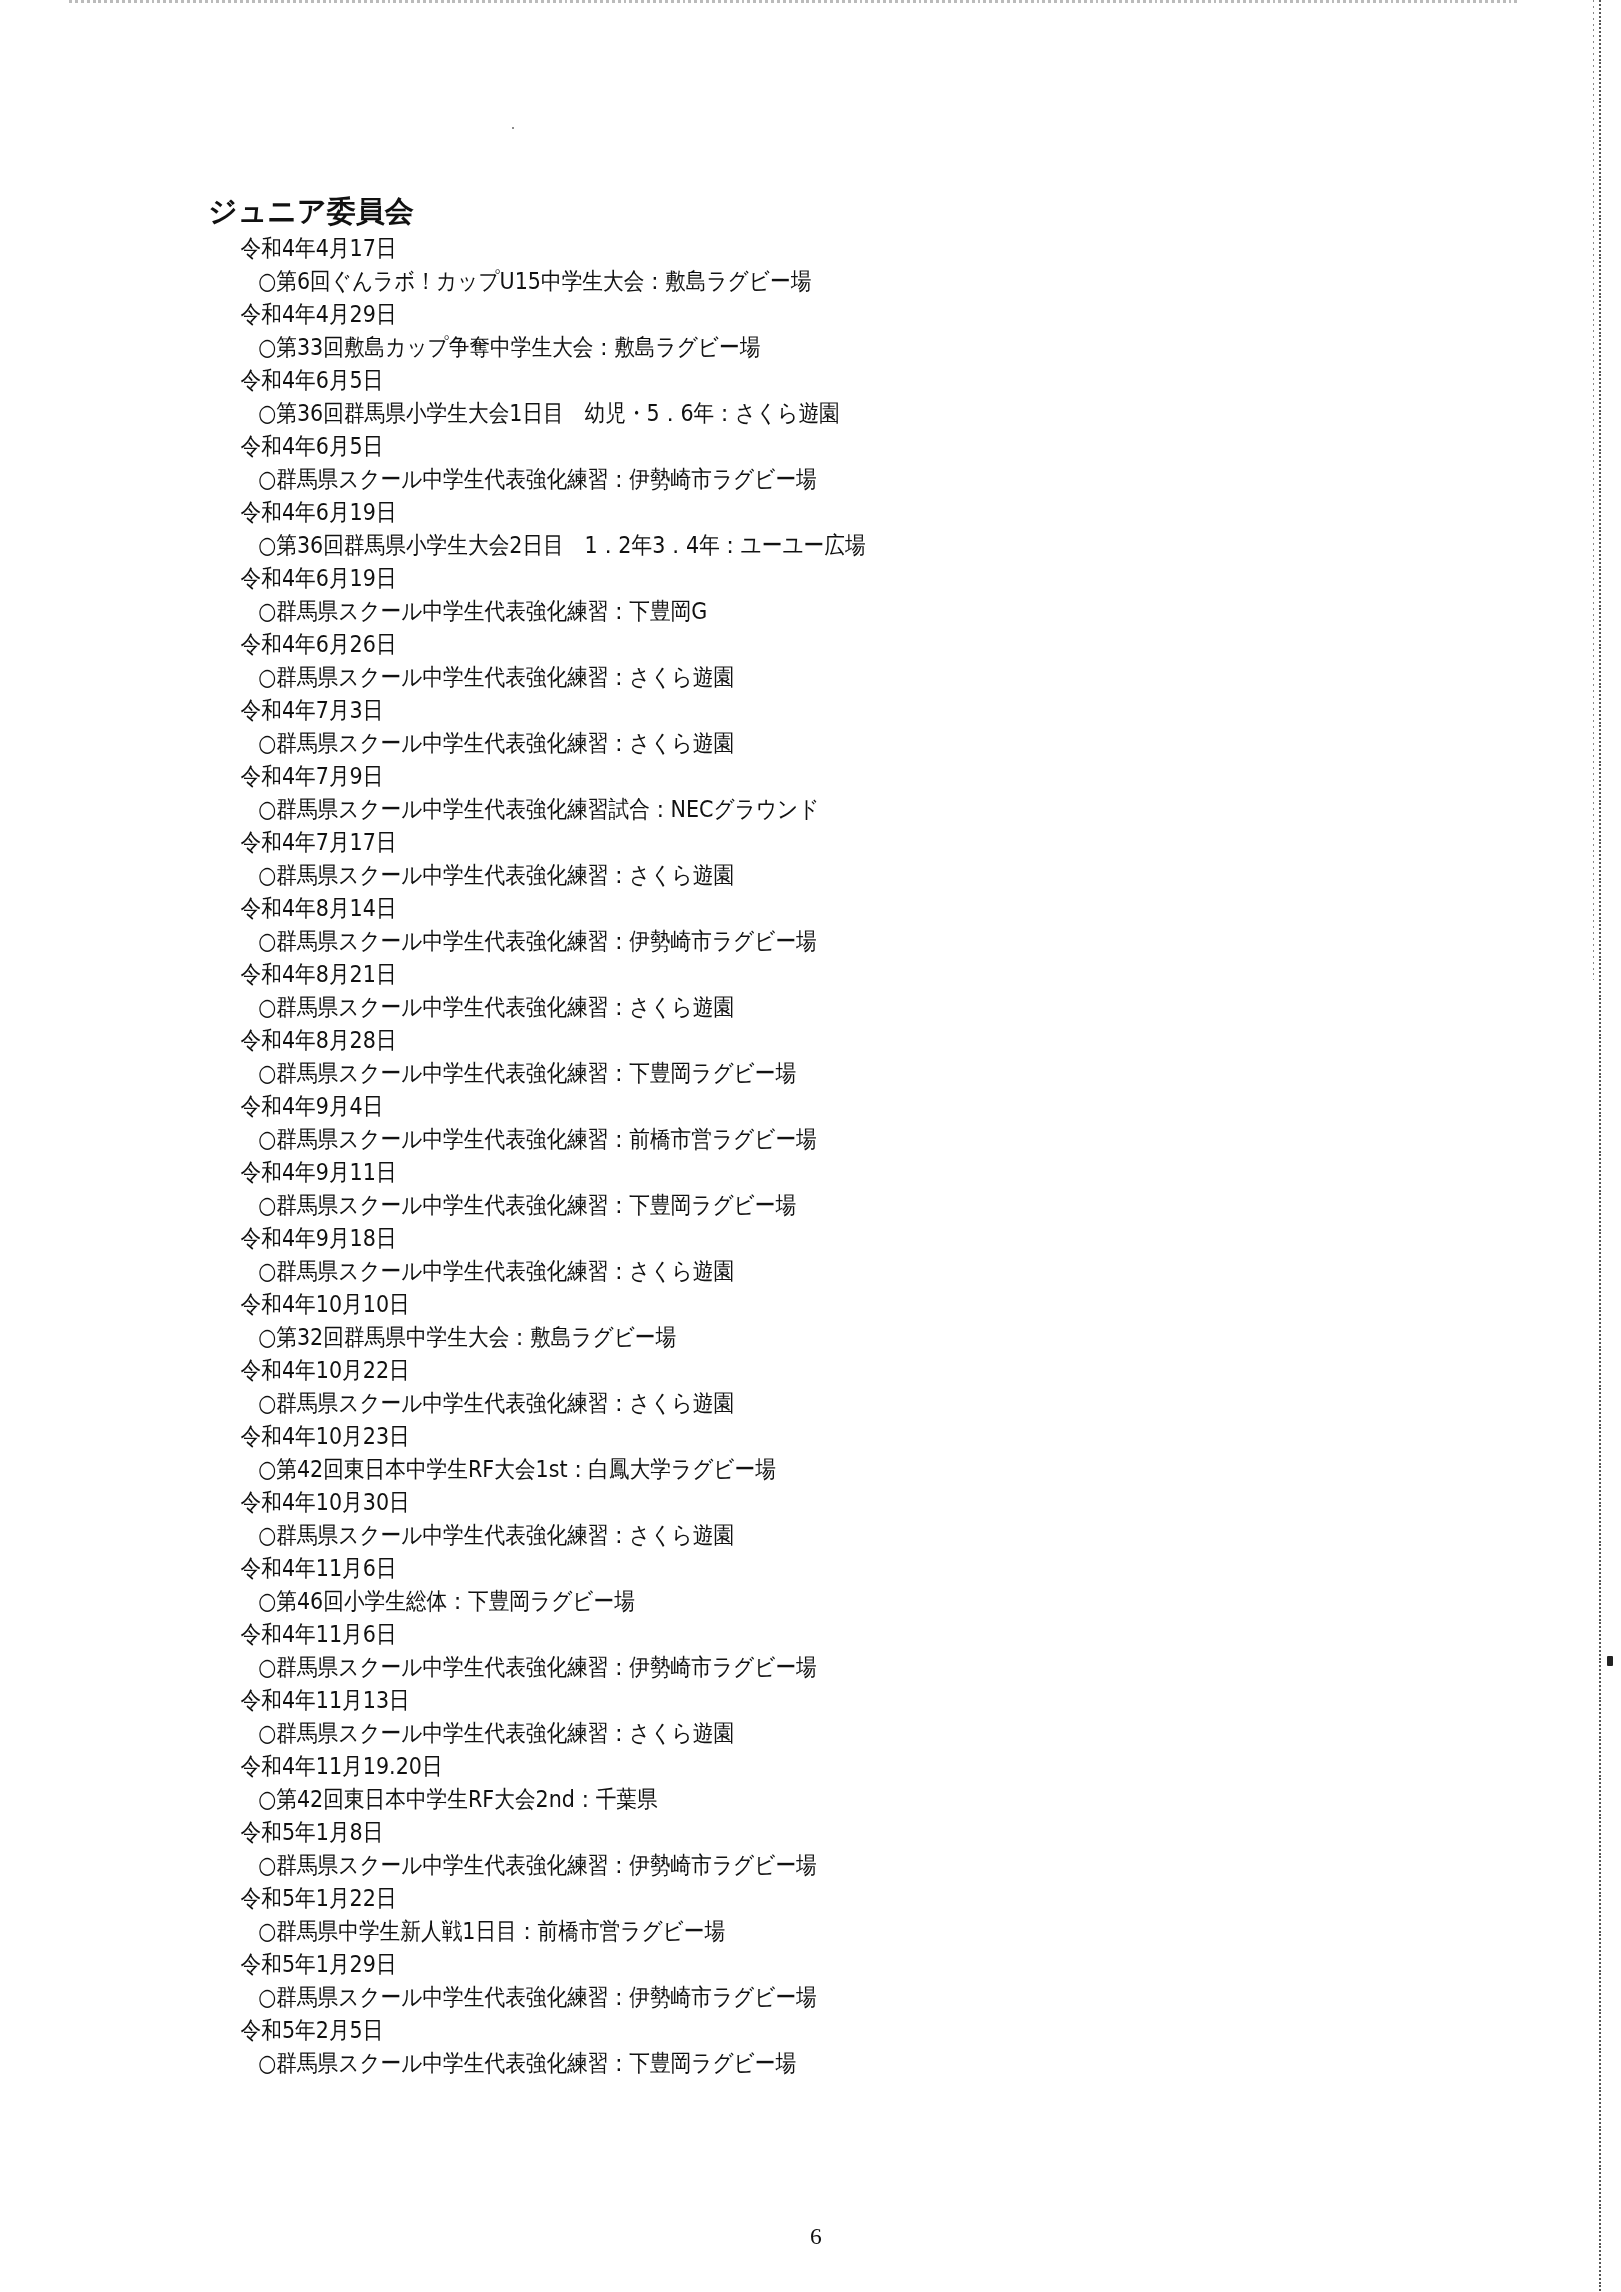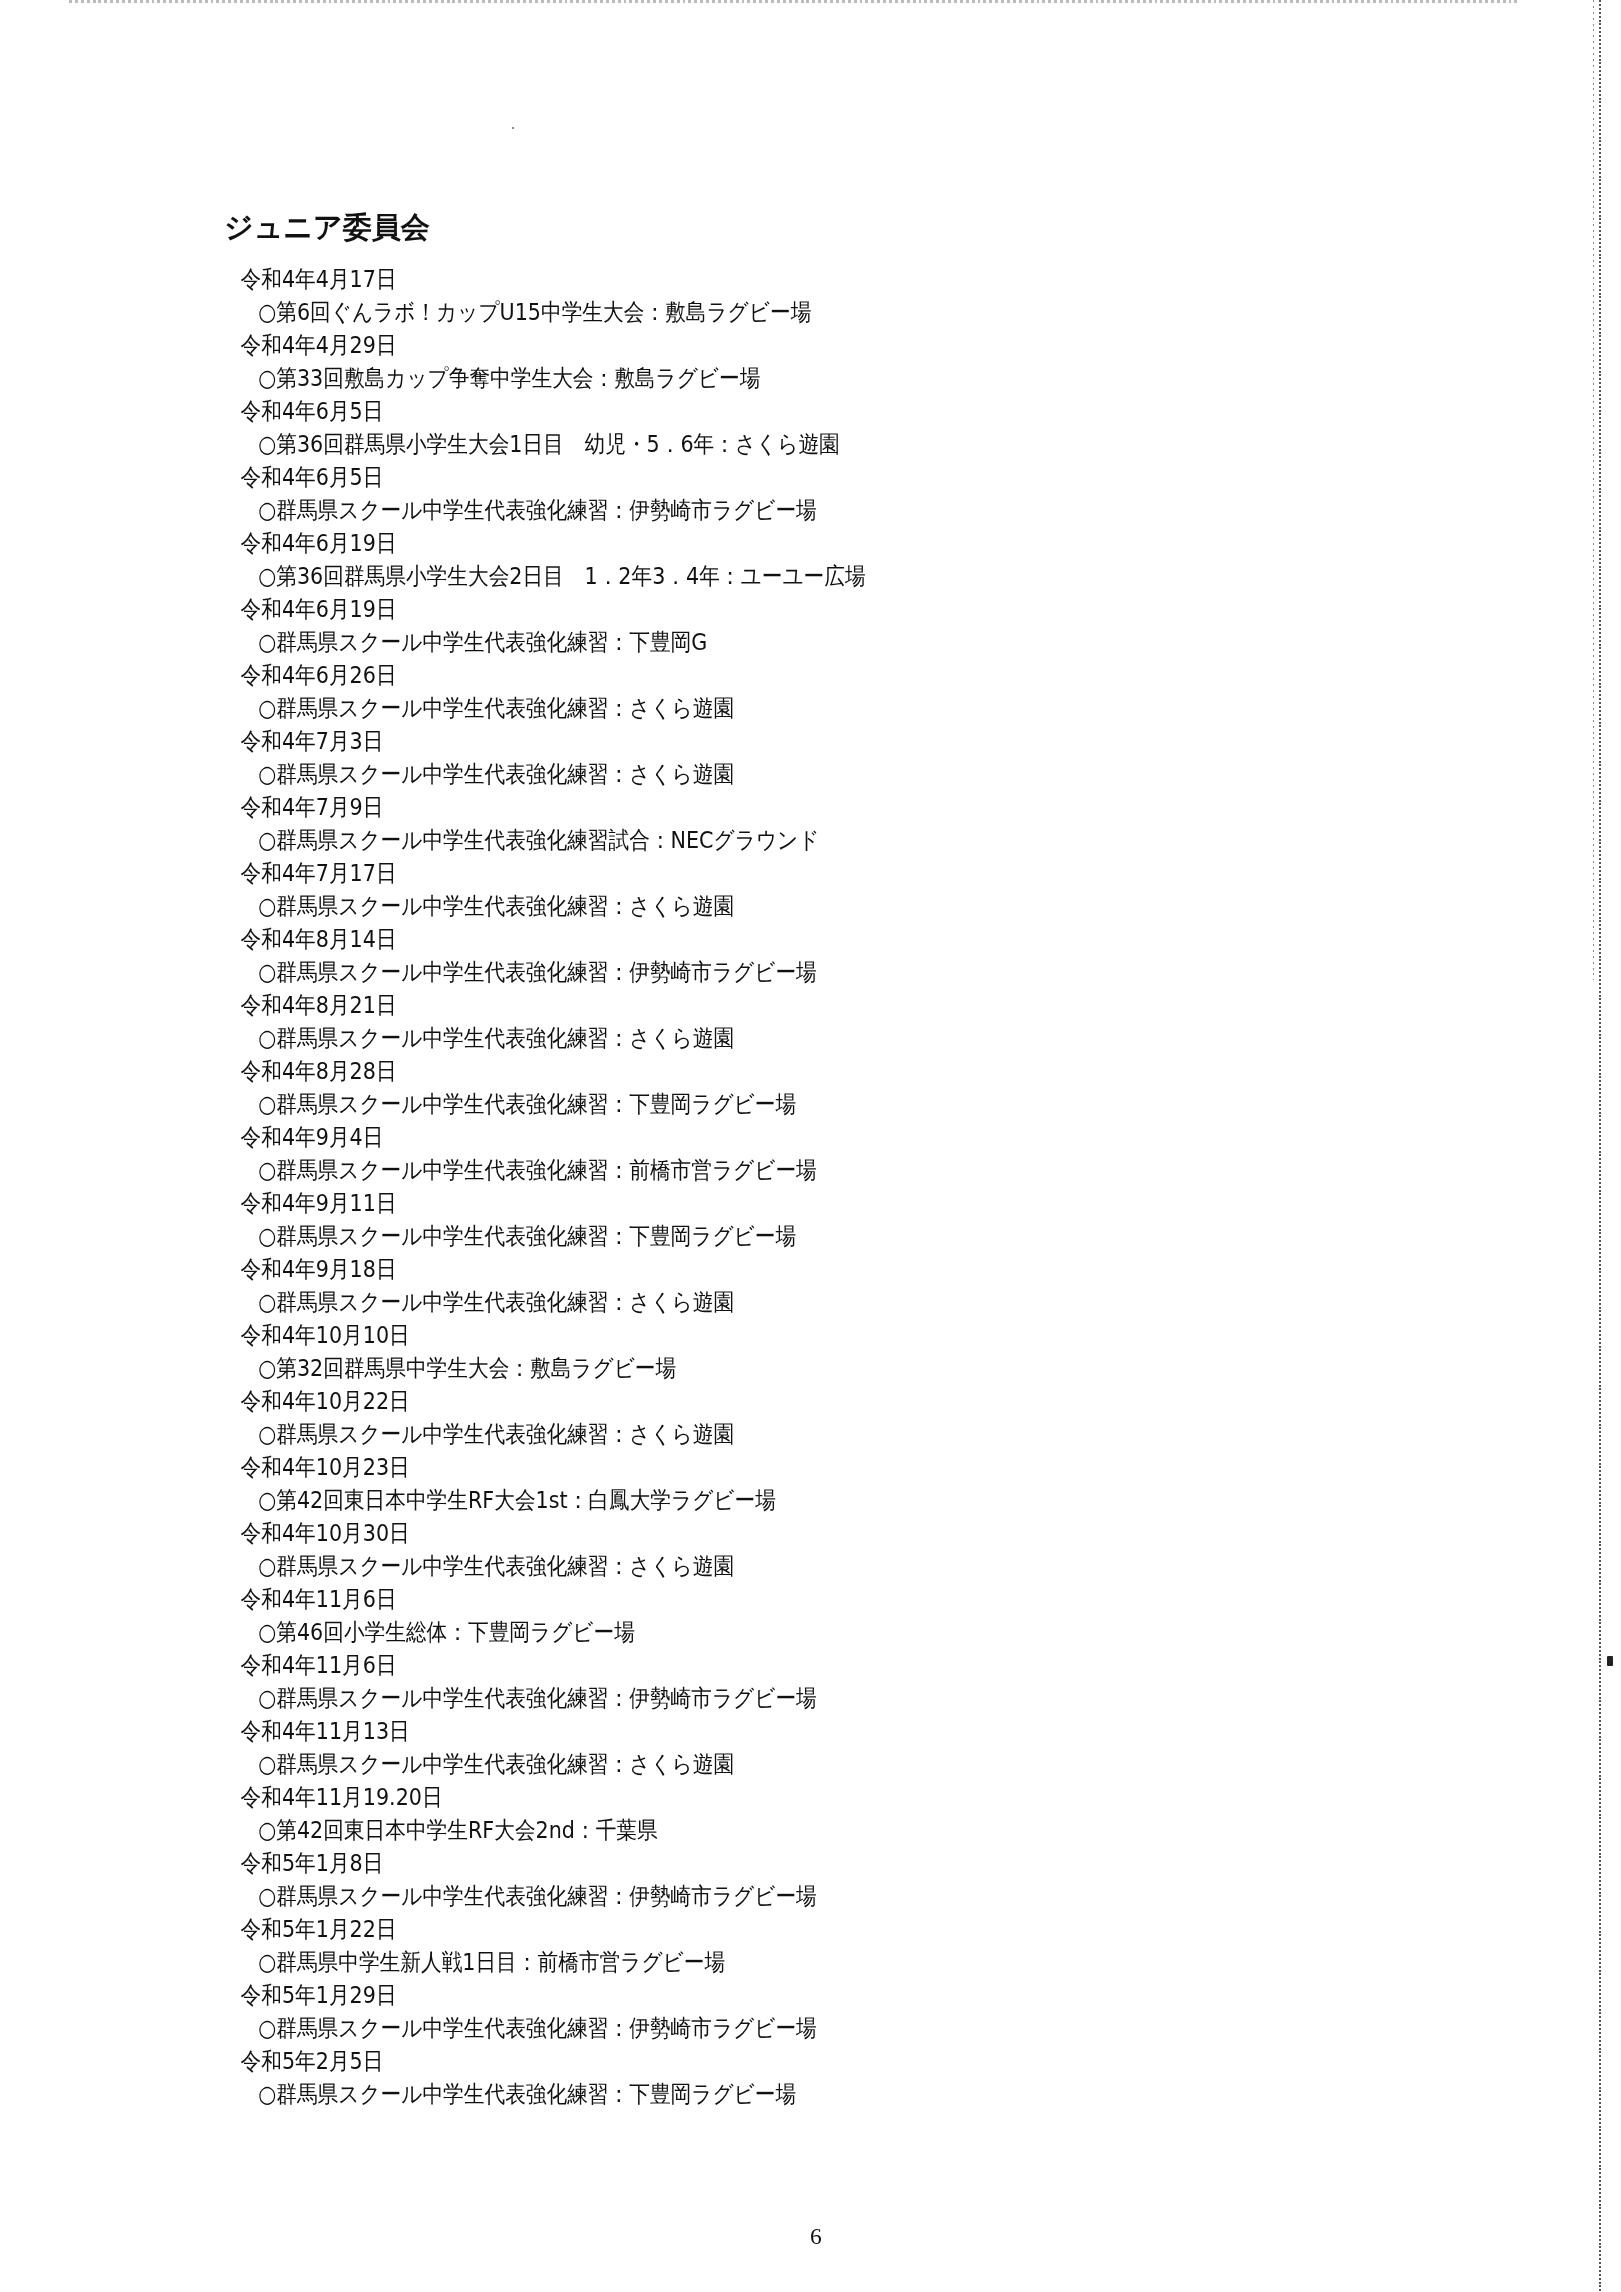--- a/index.html
+++ b/index.html
@@ -6,22 +6,22 @@
     body { width: 1621px; height: 2293px; position: relative; overflow: hidden;
            font-family: "DejaVu Sans", "Liberation Sans", sans-serif; color: #111; }
     .scan-top { position: absolute; left: 69px; top: 0; width: 1451px; height: 2.9px;
                 background: repeating-linear-gradient(90deg, #bbb 0 2.9px, #fff 2.9px 5.9px); }
     .scan-right { position: absolute; top: 0; right: 19.6px; width: 2px; height: 2293px;
                   background: repeating-linear-gradient(180deg, #555 0 2px, #fff 2px 3.9px); }
     .scan-right2 { position: absolute; top: 0; right: 27.4px; width: 1px; height: 980px;
                    background: repeating-linear-gradient(180deg, #888 0 2px, #fff 2px 5.9px); }
     .page-content { position: absolute; left: 208px; top: 192px; width: 1176px; }
     .section-title { font-size: 29px; font-weight: bold; line-height: 39px; height: 39px;
-                     letter-spacing: 0px; margin: 16px; }
-    .entries { margin-top: 10px; }
+                     letter-spacing: 0px; margin: 0; }
+    .entries { margin-top: 1px; }
     .entry-date { font-size: 23.5px; line-height: 33px; height: 33px; padding-left: 37px;
                   white-space: nowrap; transform: scaleX(0.88); transform-origin: left center; }
     .entry-event { font-size: 23.5px; line-height: 33px; height: 33px; padding-left: 57px;
                    white-space: nowrap; transform: scaleX(0.88); transform-origin: left center; }
     .bullet { display: inline-block; }
     .page-number { position: absolute; left: 810px; top: 2223px; font-size: 23.5px;
                    font-family: "Liberation Serif", "DejaVu Serif", serif; }
     .speck { position: absolute; width: 2px; height: 2px; background: #666; border-radius: 1px; }
   </style>
 </head>

